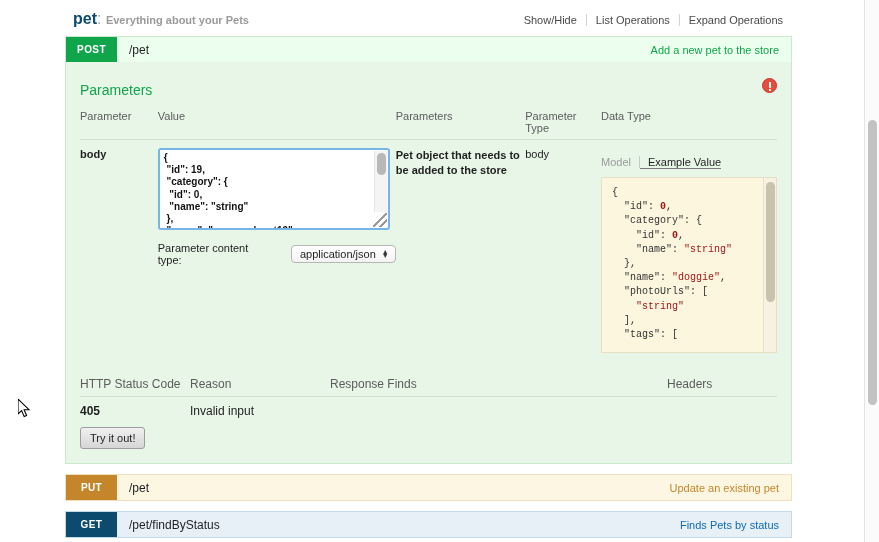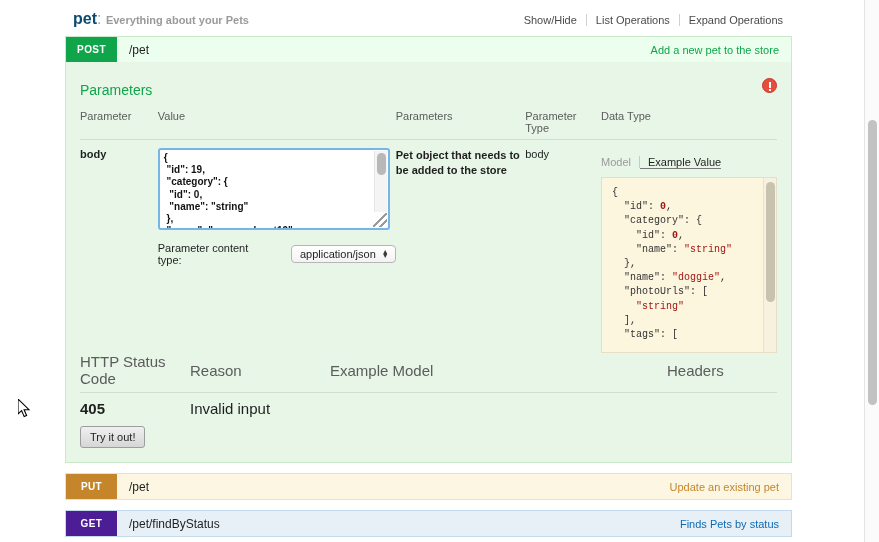--- a/index.html
+++ b/index.html
@@ -104,21 +104,21 @@
     padding: 0 12px 0 12px;
     font-size: 12px;
     gap: 11px;
   }
   .op-path .path-text { color: #1f1f1f; }
   .op-path .op-summary { font-size: 11px; }
 
   
   .m-post   { background: #10a54a; }
   .m-put    { background: #c5862b; }
-  .m-get    { background: #4c1d95; }
+  .m-get    { background: #0c4a6e; }
   .row-put    { background: #fcf6e3; border: 1px solid #f0e0c0; }
   .row-get    { background: #e7f0f7; border: 1px solid #c3d9ec; }
   .row-put .op-summary    { color: #c5862b; }
   .row-get .op-summary    { color: #0f6ab4; }
 
   
   .op-post-expanded {
     border: 1px solid #cae8ca;
     background: #ecffee;
   }
@@ -340,21 +340,22 @@
 
   
   .resp-title {
     color: #10a54a;
     font-size: 13px;
     margin: 18px 0 6px 0;
   }
   table.resp {
     width: 100%;
     border-collapse: collapse;
-    font-size: 15px;
+    font-size: 12px;
+    margin-top: 24px;
   }
   table.resp th {
     text-align: left;
     font-weight: normal;
     color: #5c5c5c;
     padding: 0 0 5px 0;
     border-bottom: 1px solid #cfdfcf;
   }
   table.resp td {
     padding: 7px 0 0 0;
@@ -494,21 +495,21 @@
               </td>
             </tr>
           </tbody>
         </table>
 
         <table class="resp">
           <thead>
             <tr>
               <th class="c-code">HTTP Status Code</th>
               <th class="c-reason">Reason</th>
-              <th class="c-model">Example Model</th>
+              <th class="c-model">Response Finds</th>
               <th class="c-headers">Headers</th>
             </tr>
           </thead>
           <tbody>
             <tr>
               <td class="resp-code">405</td>
               <td>Invalid input</td>
               <td></td>
               <td></td>
             </tr>

